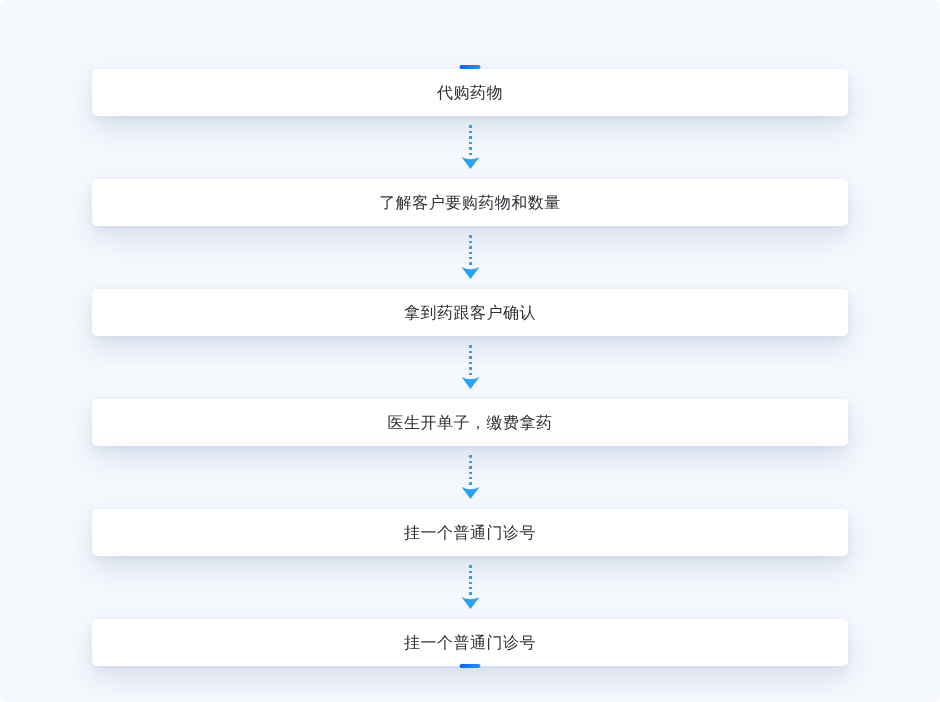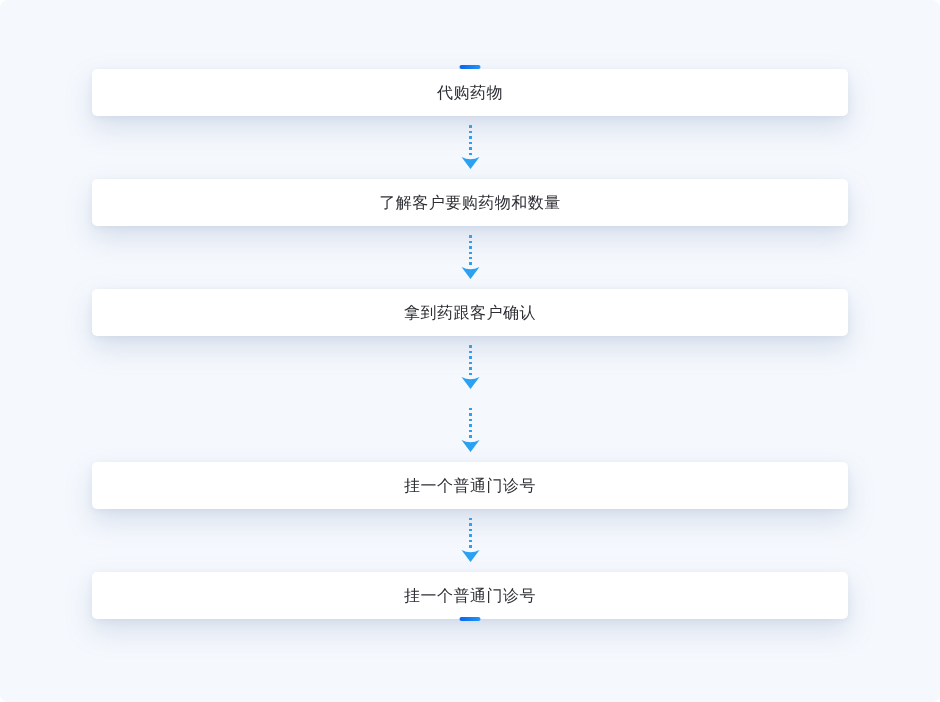--- a/index.html
+++ b/index.html
@@ -105,20 +105,23 @@
       <span class="node-label">拿到药跟客户确认</span>
     </div>
 
     <div class="arrow">
       <span class="arrow-line"></span>
       <svg class="arrow-head" width="19" height="12" viewBox="0 0 19 12">
           <path d="M0.5 0 Q9.5 4.5 18.5 0 L9.5 12 Z"></path>
         </svg>
     </div>
 
+    <div class="node">
+      <span class="node-label">医生开单子，缴费拿药</span>
+    </div>
 
     <div class="arrow">
       <span class="arrow-line"></span>
       <svg class="arrow-head" width="19" height="12" viewBox="0 0 19 12">
           <path d="M0.5 0 Q9.5 4.5 18.5 0 L9.5 12 Z"></path>
         </svg>
     </div>
 
     <div class="node">
       <span class="node-label">挂一个普通门诊号</span>

